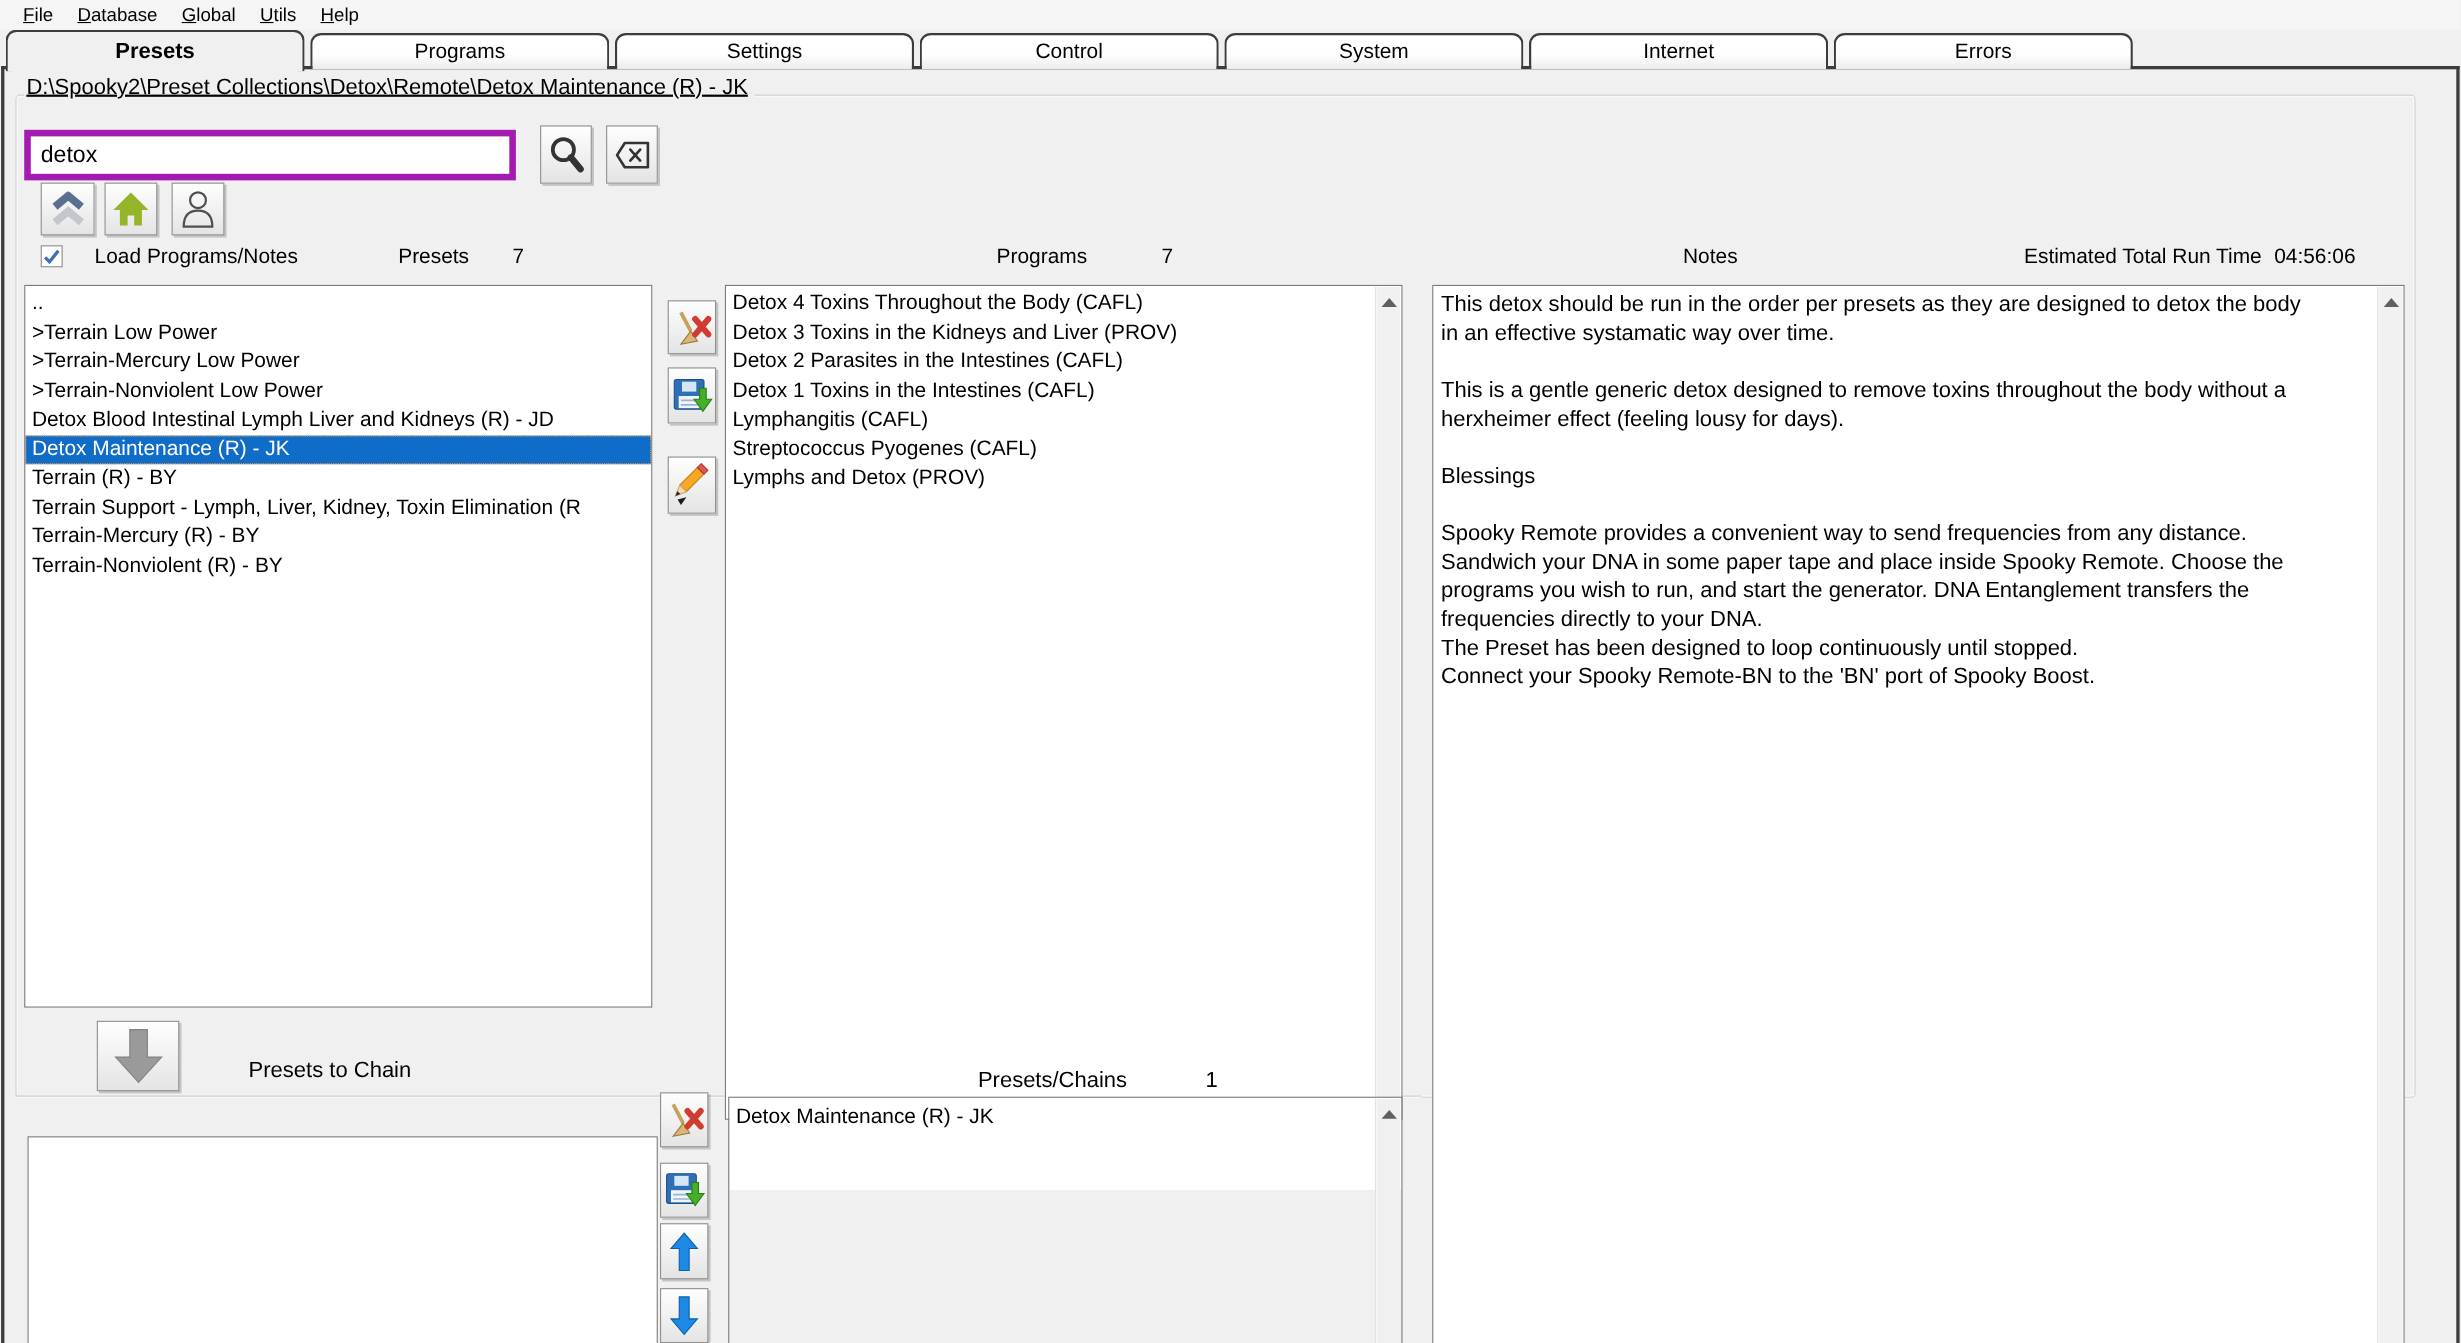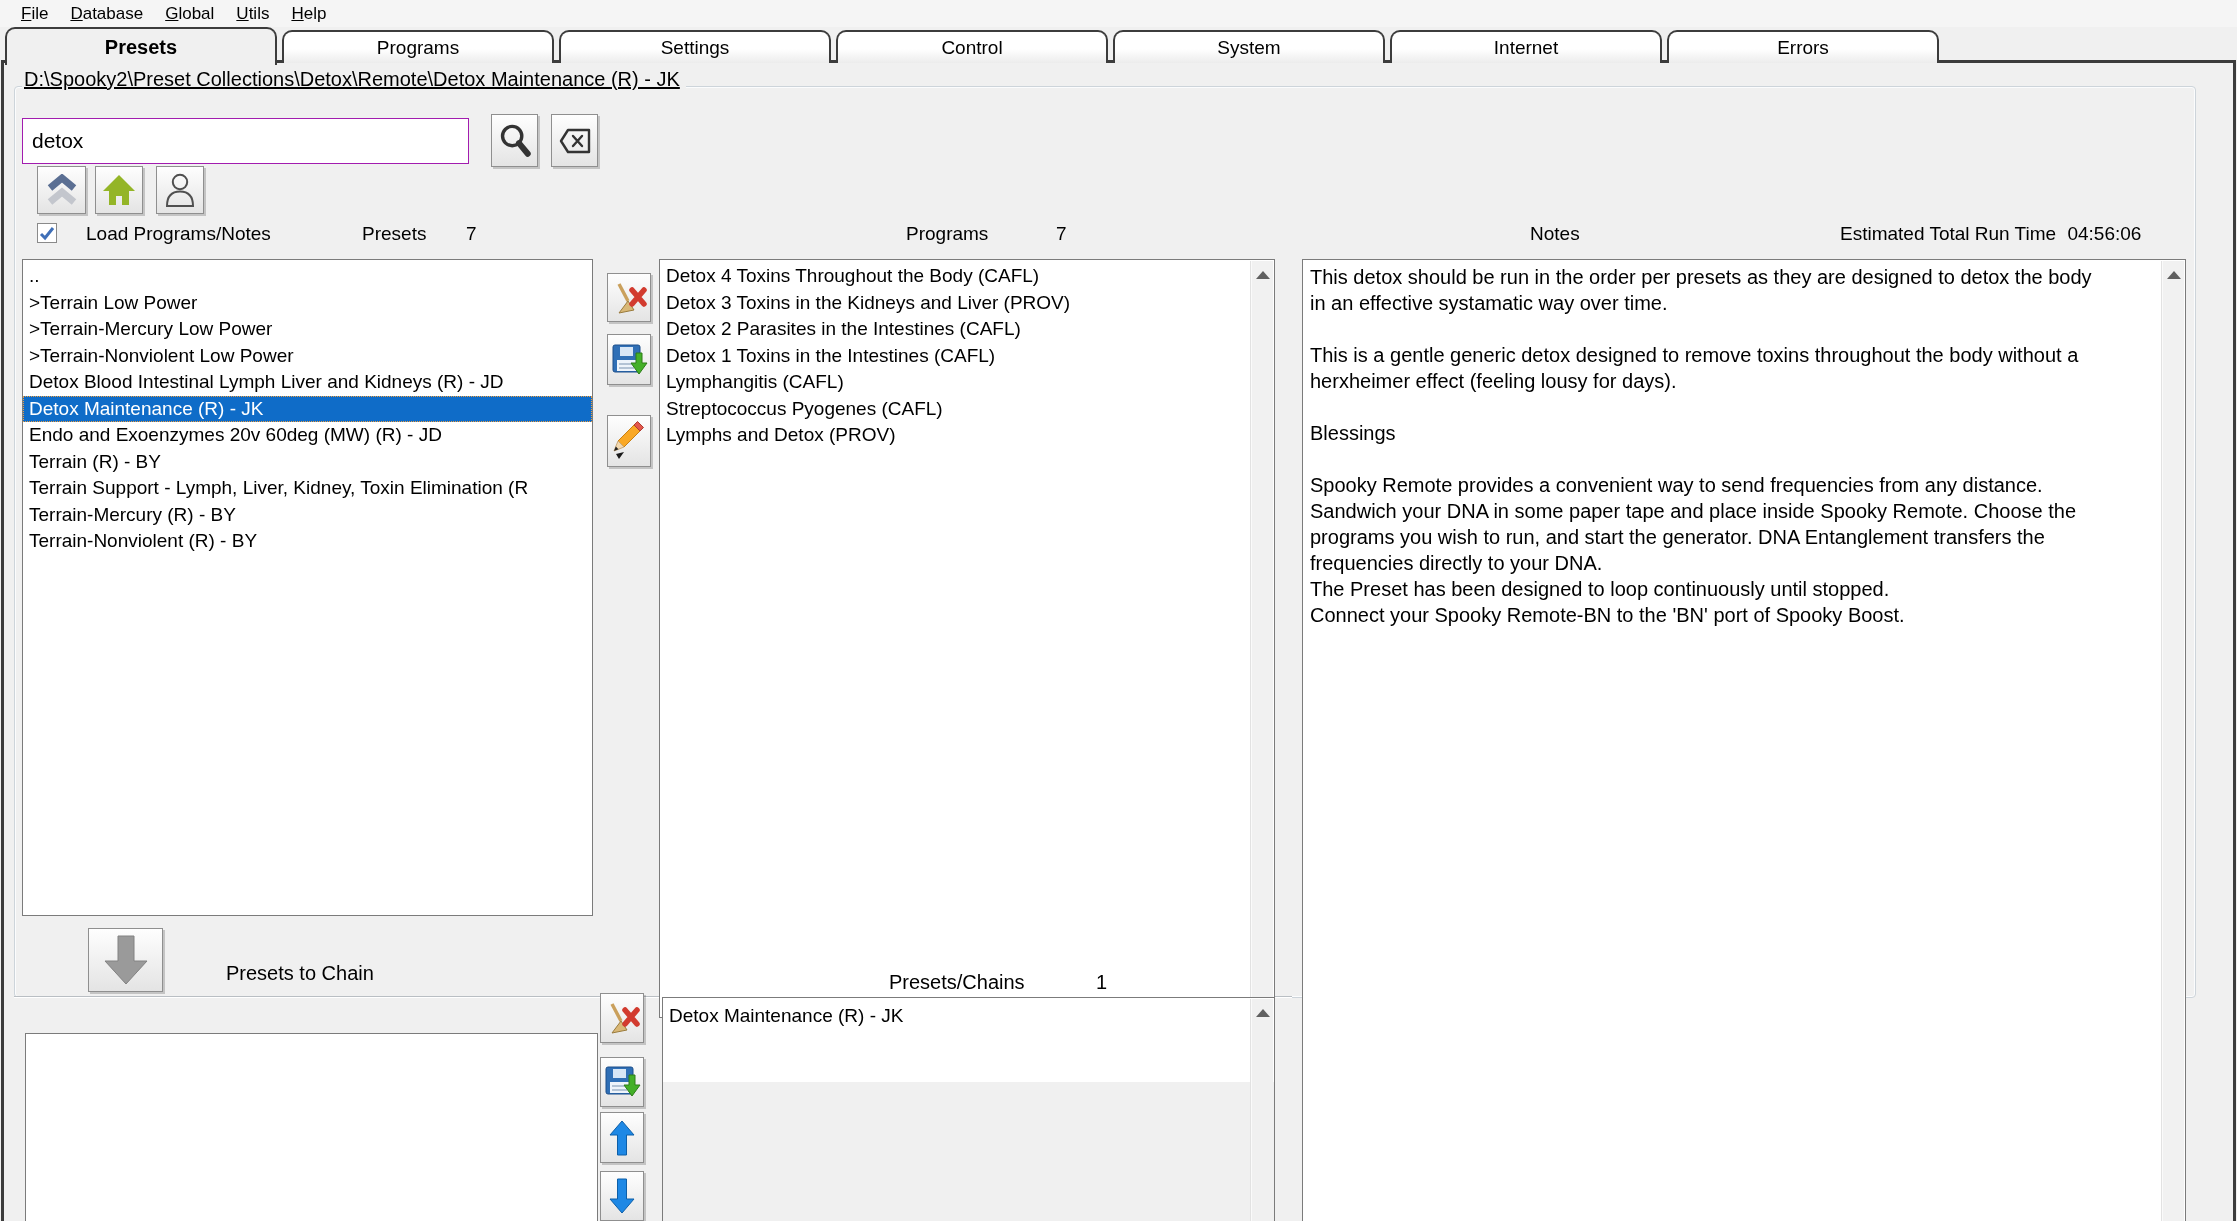--- a/index.html
+++ b/index.html
@@ -23,21 +23,21 @@
   .tab.active { height:38px; margin-top:0; background:#f0f0f0; font-weight:bold; font-size:20px; }
   .tabpage { position:absolute; left:1px; top:60px; width:2235px; height:1161px;
     border:3px solid #3c3c3c; border-bottom:none; z-index:1; pointer-events:none; }
   
   .groupbox { position:absolute; left:14px; top:86px; width:2182px; height:912px;
     border:1px solid #cdd4da; border-radius:4px; box-shadow:inset 0 0 0 1px #fbfcfd; z-index:1; }
   .caption { position:absolute; left:22px; top:68px; font-size:20px; background:#f0f0f0;
     padding:0 6px 0 2px; z-index:3; white-space:nowrap;text-decoration:underline; }
   
   .text-input { position:absolute; left:22px; top:118px; width:447px; height:46px;
-    border:1px solid #a21caf; background:#fff; font-size:21px; padding:0 9px;
+    border:6px solid #a21caf; background:#fff; font-size:21px; padding:0 9px;
     font-family:"Liberation Sans", sans-serif; z-index:3; }
   .tool-btn { position:absolute; background:linear-gradient(#fefefe, #e4e4e4);
     border:1px solid #8f8f8f; box-shadow:2px 2px 0 rgba(0,0,0,.18);
     display:flex; align-items:center; justify-content:center; z-index:3; cursor:default; }
   .checkbox { position:absolute; left:37px; top:223px; width:20px; height:20px;
     background:#fff; border:1px solid #8a8a8a; display:flex; align-items:center; justify-content:center; z-index:3; }
   .lbl { position:absolute; font-size:19px; z-index:3; white-space:nowrap;margin-left:14px; }
   
   .listbox { position:absolute; background:#fff; border:1px solid #7b7b7b; overflow:hidden; z-index:2; }
   .list-item { height:26.5px; line-height:26.5px; padding-left:6px; font-size:19px;
@@ -150,21 +150,20 @@
   <span style="margin-left:6px;">04:56:06</span>
 </div>
 
 <div class="listbox" id="preset-list">
     <div class="list-item">..</div>
     <div class="list-item">&gt;Terrain Low Power</div>
     <div class="list-item">&gt;Terrain-Mercury Low Power</div>
     <div class="list-item">&gt;Terrain-Nonviolent Low Power</div>
     <div class="list-item">Detox Blood Intestinal Lymph Liver and Kidneys (R) - JD</div>
     <div class="list-item selected">Detox Maintenance (R) - JK</div>
-    <div class="list-item">Endo and Exoenzymes 20v 60deg (MW) (R) - JD</div>
     <div class="list-item">Terrain (R) - BY</div>
     <div class="list-item">Terrain Support - Lymph, Liver, Kidney, Toxin Elimination (R</div>
     <div class="list-item">Terrain-Mercury (R) - BY</div>
     <div class="list-item">Terrain-Nonviolent (R) - BY</div>
   </div>
 
 <div class="tool-btn" style="left:607px;top:273px;width:44px;height:49px;">
   <span>
     <svg width="36" height="38" viewBox="0 0 36 38">
         <line x1="8" y1="5" x2="17" y2="22" stroke="#caa05c" stroke-width="3.4"></line>

